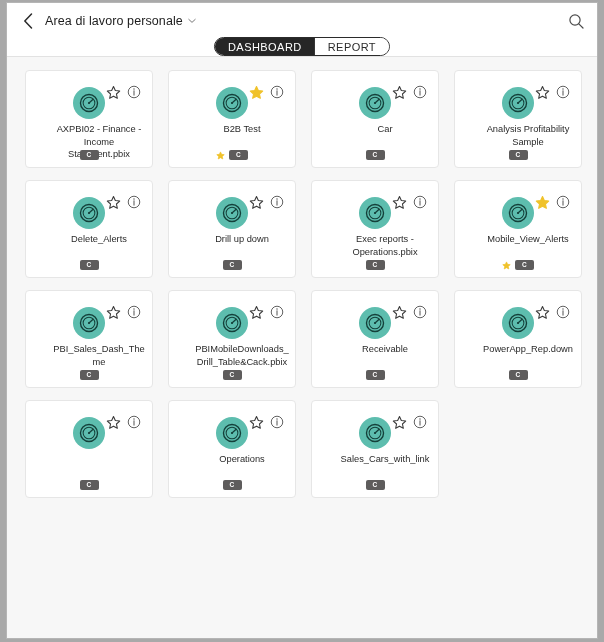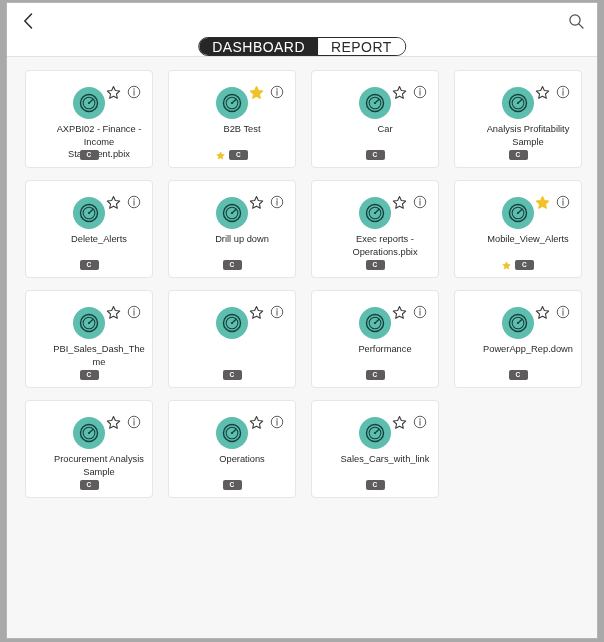--- a/index.html
+++ b/index.html
@@ -88,21 +88,21 @@
     transform: translateX(-50%);
     top: 34px;
     height: 19px;
     display: flex;
     border: 1px solid #2b2b2b;
     border-radius: 10px;
     overflow: hidden;
     background: #ffffff;
   }
   .seg {
-    font-size: 14px;
+    font-size: 11px;
     letter-spacing: .45px;
     padding: 0 13px;
     display: flex;
     align-items: center;
     justify-content: center;
     cursor: pointer;
     color: #2b2b2b;
     background: #ffffff;
     white-space: nowrap;
     min-width: 62px;
@@ -217,20 +217,26 @@
 <div id="app">
 
   <div class="header">
 
     <div class="back-btn">
       <svg width="13" height="18" viewBox="0 0 13 18">
         <polyline points="9.5,2 2.8,9 9.5,16" fill="none" stroke="#2b2b2b" stroke-width="1.5" stroke-linecap="round" stroke-linejoin="round"></polyline>
       </svg>
     </div>
 
+    <div class="ws-title">
+      <span class="label">Area di lavoro personale</span>
+      <svg class="chev" viewBox="0 0 10 7">
+        <polyline points="1,1.5 5,5.2 9,1.5" fill="none" stroke="#555" stroke-width="1" stroke-linecap="round" stroke-linejoin="round"></polyline>
+      </svg>
+    </div>
 
     <div class="search-btn">
       <svg width="17" height="17" viewBox="0 0 17 17">
         <circle cx="7" cy="7" r="5.1" fill="none" stroke="#4a4a4a" stroke-width="1.2"></circle>
         <line x1="10.8" y1="10.8" x2="15" y2="15" stroke="#4a4a4a" stroke-width="1.2" stroke-linecap="round"></line>
       </svg>
     </div>
 
     <div class="toggle">
       <div class="seg active">DASHBOARD</div>
@@ -454,42 +460,43 @@
   </svg>
           </div>
           <svg class="star" viewBox="0 0 16 15">
             <polygon points="8,1.1 9.95,5.4 14.6,5.95 11.15,9.1 12.1,13.7 8,11.4 3.9,13.7 4.85,9.1 1.4,5.95 6.05,5.4" fill="none" stroke="#3a3a3a" stroke-width="1.15" stroke-linejoin="round"></polygon>
           </svg>
           <svg class="info" viewBox="0 0 16 16">
        <circle cx="8" cy="8" r="6.6" fill="none" stroke="#4a4a4a" stroke-width="1"></circle>
        <circle cx="8" cy="4.6" r="0.75" fill="#4a4a4a"></circle>
        <line x1="8" y1="6.6" x2="8" y2="11.6" stroke="#4a4a4a" stroke-width="1.1" stroke-linecap="round"></line>
      </svg>
-          <div class="card-footer">
-            <span class="badge">C</span>
-          </div>
-        </div>
-        <div class="card">
-          <div class="card-icon">
-  <svg width="22" height="22" viewBox="0 0 24 24">
-    <circle cx="12" cy="12" r="9.3" fill="none" stroke="#14403a" stroke-width="1.5"></circle>
-    <circle cx="12" cy="12" r="6.4" fill="none" stroke="#14403a" stroke-width="1.1"></circle>
-    <line x1="12" y1="12" x2="16.2" y2="8.1" stroke="#14403a" stroke-width="1.4" stroke-linecap="round"></line>
-    <circle cx="12" cy="12" r="1.15" fill="#14403a"></circle>
-  </svg>
-          </div>
-          <svg class="star" viewBox="0 0 16 15">
-            <polygon points="8,1.1 9.95,5.4 14.6,5.95 11.15,9.1 12.1,13.7 8,11.4 3.9,13.7 4.85,9.1 1.4,5.95 6.05,5.4" fill="none" stroke="#3a3a3a" stroke-width="1.15" stroke-linejoin="round"></polygon>
-          </svg>
-          <svg class="info" viewBox="0 0 16 16">
-       <circle cx="8" cy="8" r="6.6" fill="none" stroke="#4a4a4a" stroke-width="1"></circle>
-       <circle cx="8" cy="4.6" r="0.75" fill="#4a4a4a"></circle>
-       <line x1="8" y1="6.6" x2="8" y2="11.6" stroke="#4a4a4a" stroke-width="1.1" stroke-linecap="round"></line>
-     </svg>
-          <div class="card-title">Performance</div>
+          <div class="card-title">PBIMobileDownloads_Drill_Table&amp;Cack.pbix</div>
+          <div class="card-footer">
+            <span class="badge">C</span>
+          </div>
+        </div>
+        <div class="card">
+          <div class="card-icon">
+  <svg width="22" height="22" viewBox="0 0 24 24">
+    <circle cx="12" cy="12" r="9.3" fill="none" stroke="#14403a" stroke-width="1.5"></circle>
+    <circle cx="12" cy="12" r="6.4" fill="none" stroke="#14403a" stroke-width="1.1"></circle>
+    <line x1="12" y1="12" x2="16.2" y2="8.1" stroke="#14403a" stroke-width="1.4" stroke-linecap="round"></line>
+    <circle cx="12" cy="12" r="1.15" fill="#14403a"></circle>
+  </svg>
+          </div>
+          <svg class="star" viewBox="0 0 16 15">
+            <polygon points="8,1.1 9.95,5.4 14.6,5.95 11.15,9.1 12.1,13.7 8,11.4 3.9,13.7 4.85,9.1 1.4,5.95 6.05,5.4" fill="none" stroke="#3a3a3a" stroke-width="1.15" stroke-linejoin="round"></polygon>
+          </svg>
+          <svg class="info" viewBox="0 0 16 16">
+       <circle cx="8" cy="8" r="6.6" fill="none" stroke="#4a4a4a" stroke-width="1"></circle>
+       <circle cx="8" cy="4.6" r="0.75" fill="#4a4a4a"></circle>
+       <line x1="8" y1="6.6" x2="8" y2="11.6" stroke="#4a4a4a" stroke-width="1.1" stroke-linecap="round"></line>
+     </svg>
+          <div class="card-title">Receivable</div>
           <div class="card-footer">
             <span class="badge">C</span>
           </div>
         </div>
         <div class="card">
           <div class="card-icon">
   <svg width="22" height="22" viewBox="0 0 24 24">
     <circle cx="12" cy="12" r="9.3" fill="none" stroke="#14403a" stroke-width="1.5"></circle>
     <circle cx="12" cy="12" r="6.4" fill="none" stroke="#14403a" stroke-width="1.1"></circle>
     <line x1="12" y1="12" x2="16.2" y2="8.1" stroke="#14403a" stroke-width="1.4" stroke-linecap="round"></line>
@@ -519,21 +526,20 @@
   </svg>
           </div>
           <svg class="star" viewBox="0 0 16 15">
             <polygon points="8,1.1 9.95,5.4 14.6,5.95 11.15,9.1 12.1,13.7 8,11.4 3.9,13.7 4.85,9.1 1.4,5.95 6.05,5.4" fill="none" stroke="#3a3a3a" stroke-width="1.15" stroke-linejoin="round"></polygon>
           </svg>
           <svg class="info" viewBox="0 0 16 16">
        <circle cx="8" cy="8" r="6.6" fill="none" stroke="#4a4a4a" stroke-width="1"></circle>
        <circle cx="8" cy="4.6" r="0.75" fill="#4a4a4a"></circle>
        <line x1="8" y1="6.6" x2="8" y2="11.6" stroke="#4a4a4a" stroke-width="1.1" stroke-linecap="round"></line>
      </svg>
-          <div class="card-title">Procurement Analysis Sample</div>
           <div class="card-footer">
             <span class="badge">C</span>
           </div>
         </div>
         <div class="card">
           <div class="card-icon">
   <svg width="22" height="22" viewBox="0 0 24 24">
     <circle cx="12" cy="12" r="9.3" fill="none" stroke="#14403a" stroke-width="1.5"></circle>
     <circle cx="12" cy="12" r="6.4" fill="none" stroke="#14403a" stroke-width="1.1"></circle>
     <line x1="12" y1="12" x2="16.2" y2="8.1" stroke="#14403a" stroke-width="1.4" stroke-linecap="round"></line>

